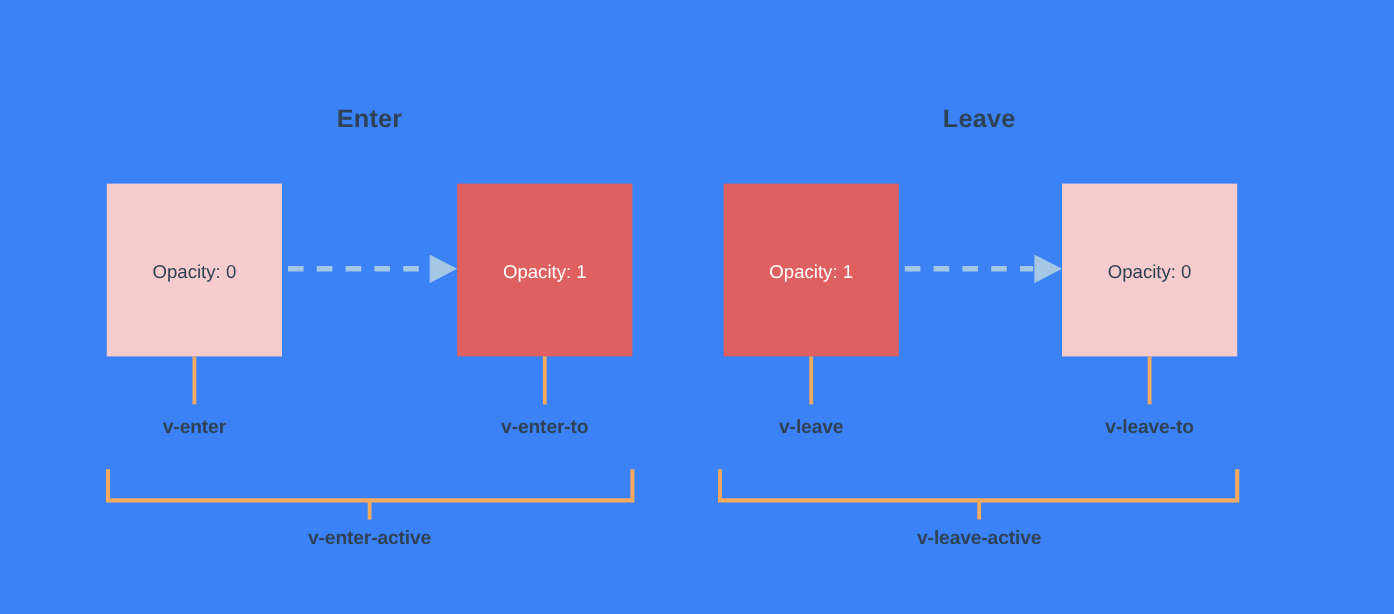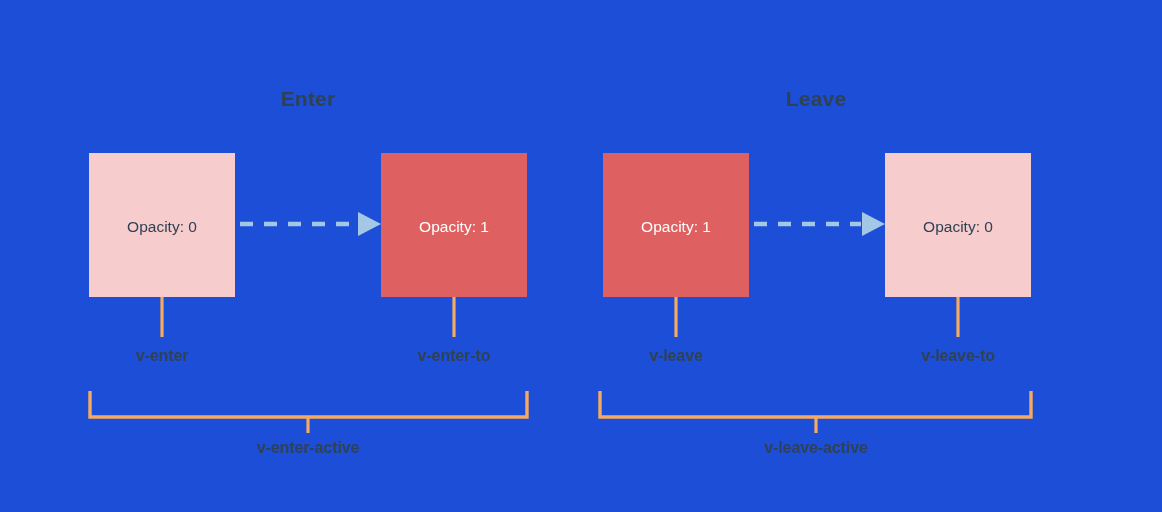--- a/index.html
+++ b/index.html
@@ -9,21 +9,21 @@
     background: #ffffff;
   }
   body {
     font-family: "Liberation Sans", sans-serif;
     -webkit-font-smoothing: antialiased;
   }
   #stage {
     position: relative;
     width: 1162px;
     height: 512px;
-    background: #1d4ed8;
+    background: #3b82f6;
     overflow: hidden;
   }
   #diagram-svg {
     position: absolute;
     left: 0;
     top: 0;
     width: 1162px;
     height: 512px;
     display: block;
   }

